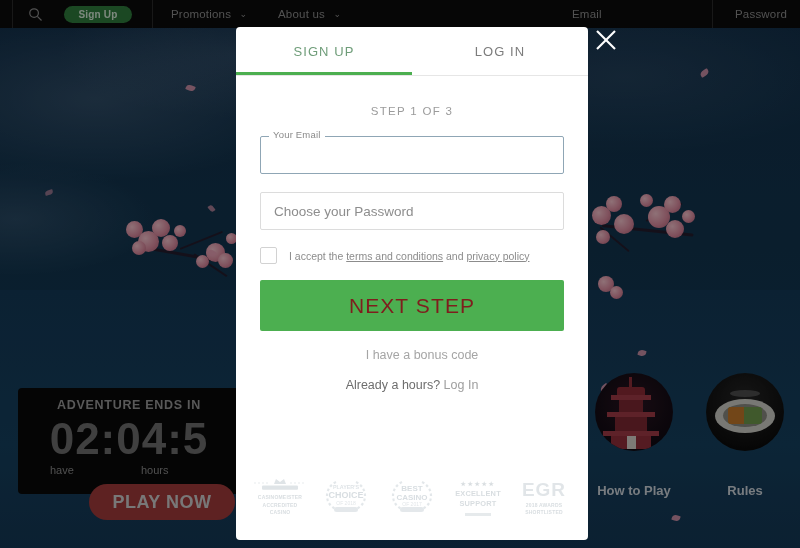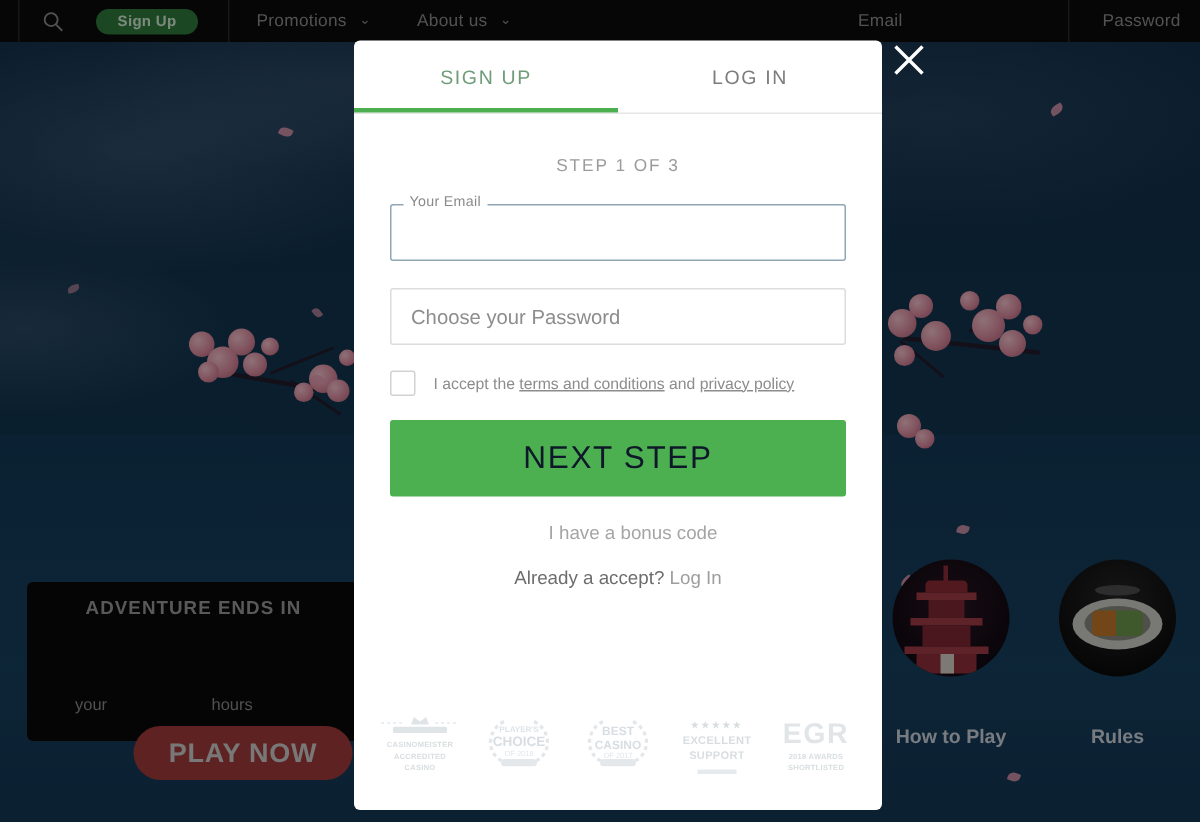--- a/index.html
+++ b/index.html
@@ -157,21 +157,21 @@
   }
   #terms-checkbox {
     width: 17px; height: 17px; border: 1px solid #d2d2d2; border-radius: 2px;
     margin-right: 12px; flex: 0 0 auto; background: #fff;
   }
   #terms-text a, #terms-text .lnk { color: #8c8c8c; text-decoration: underline; }
 
   #next-step {
     display: block; width: 304px; height: 51px; margin: 16px 24px 0 24px;
     background: #4caf50; border: 0; border-radius: 2px;
-    color: #0f172a; font-family: "Liberation Sans", sans-serif;
+    color: #7f1d1d; font-family: "Liberation Sans", sans-serif;
     font-size: 21px; letter-spacing: 1.1px;
   }
 
   #bonus-code {
     margin-top: 17px; text-align: center; font-size: 12.5px; color: #a5a5a5; margin-left: 20px;
   }
   #member-row {
     margin-top: 16px; text-align: center; font-size: 12.5px; color: #6d6d6d;
   }
   #member-row .lnk { color: #9e9e9e; }
@@ -233,21 +233,22 @@
   <div class="petal" style="left:45px;top:190px;width:8px;height:5px;transform:rotate(-15deg);opacity:.6;"></div>
   <div class="petal" style="left:208px;top:250px;width:8px;height:6px;transform:rotate(40deg);"></div>
   <div class="petal" style="left:700px;top:70px;width:9px;height:6px;transform:rotate(-30deg);"></div>
   <div class="petal" style="left:638px;top:350px;width:8px;height:6px;transform:rotate(15deg);"></div>
   <div class="petal" style="left:600px;top:385px;width:9px;height:6px;transform:rotate(-40deg);"></div>
   <div class="petal" style="left:672px;top:515px;width:8px;height:6px;transform:rotate(20deg);"></div>
   <div class="petal" style="left:208px;top:206px;width:7px;height:5px;transform:rotate(55deg);opacity:.7;"></div>
 
   <div id="countdown-card">
     <div id="countdown-title">ADVENTURE ENDS IN</div>
-    <div class="cd-unit" style="left:32px;">your</div>
+    <div id="countdown-digits">02:04:5</div>
+    <div class="cd-unit" style="left:32px;">have</div>
     <div class="cd-unit" style="left:123px;">hours</div>
   </div>
 
   <div id="play-now">PLAY NOW</div>
 
   <div class="circle-nav" style="left:595px;top:373px;overflow:hidden;background:radial-gradient(circle at 50% 40%, #2a1522, #100a12 75%);">
     <div style="position:absolute;left:34px;top:4px;width:3px;height:12px;background:#8f2f3a;"></div>
     <div style="position:absolute;left:22px;top:14px;width:28px;height:8px;background:#8e2b36;border-radius:3px 3px 0 0;"></div>
     <div style="position:absolute;left:16px;top:22px;width:40px;height:5px;background:#a33b47;"></div>
     <div style="position:absolute;left:24px;top:27px;width:24px;height:12px;background:#7f2833;"></div>
@@ -326,21 +327,21 @@
     <div id="terms-text">
       <span>I accept the </span><span class="lnk">terms and conditions</span><span> and </span><span class="lnk">privacy policy</span>
     </div>
   </div>
 
   <button id="next-step">NEXT STEP</button>
 
   <div id="bonus-code">I have a bonus code</div>
 
   <div id="member-row">
-    <span>Already a accept? </span><span class="lnk">Log In</span>
+    <span>Already a hours? </span><span class="lnk">Log In</span>
   </div>
 
   <div id="badges">
 
     <div class="badge">
       <svg viewBox="0 0 56 14" width="56" height="14">
         <path d="M22 8 L24 3 L28 6 L32 3 L34 8 Z" fill="#c6ced4"></path>
         <rect x="10" y="9.5" width="36" height="4.2" rx="1" fill="#c6ced4"></rect>
         <line x1="2" y1="7" x2="18" y2="7" stroke="#d4dade" stroke-width="1" stroke-dasharray="2 2"></line>
         <line x1="38" y1="7" x2="54" y2="7" stroke="#d4dade" stroke-width="1" stroke-dasharray="2 2"></line>

